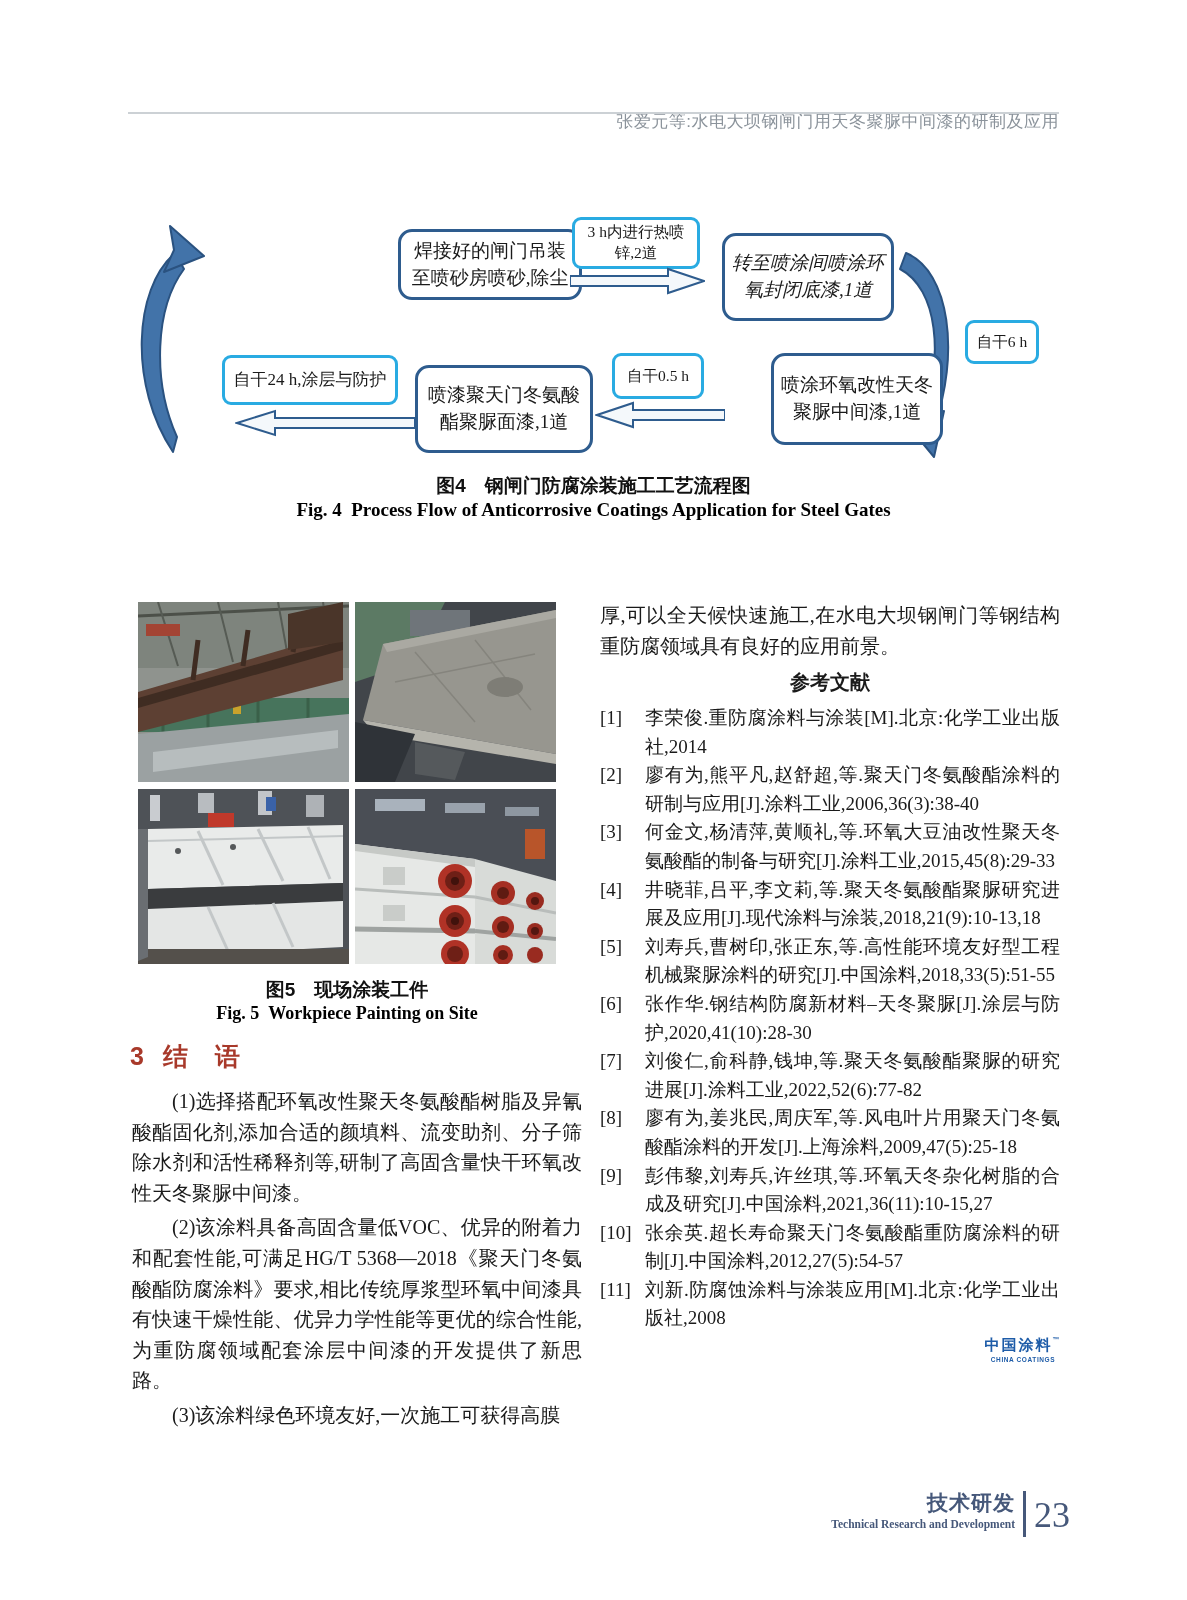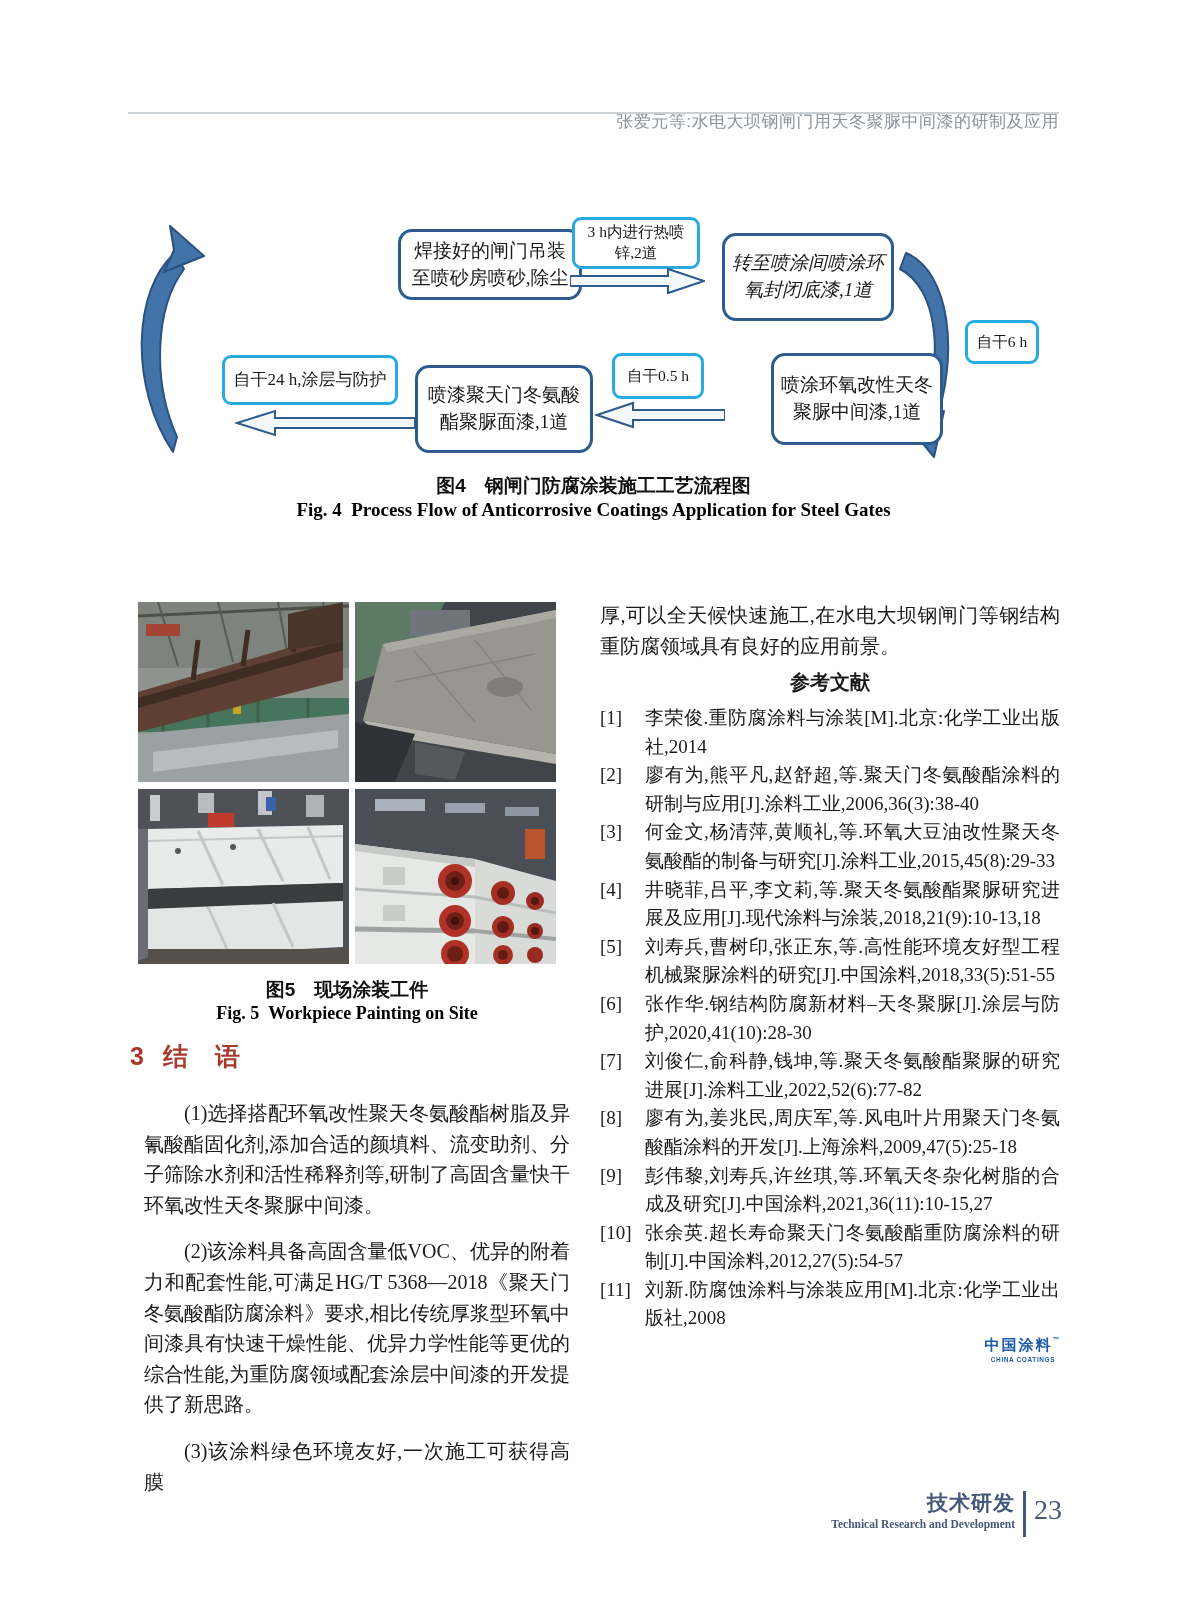--- a/index.html
+++ b/index.html
@@ -32,21 +32,21 @@
   .photo{width:100%;height:100%;overflow:hidden;}
   .photo svg{display:block;width:100%;height:100%;}
 
   
   .section-heading{position:absolute;left:130px;top:1040px;
     font-family:"Liberation Sans","DejaVu Sans",sans-serif;font-weight:bold;
     font-size:25px;color:#a8392a;letter-spacing:1px;}
   .section-heading .num{margin-right:18px;}
   .body-col{position:absolute;left:128px;top:1082px;width:458px;font-size:20px;
     line-height:30.6px;text-align:justify;}
-  .body-col p{margin:16px;text-indent:2em;}
+  .body-col p{margin:4px;text-indent:2em;}
 
   
   .right-col{position:absolute;left:600px;top:600px;width:460px;font-size:20px;line-height:31px;text-align:justify;}
   .right-col .continuation{margin:0;}
   .refs-heading{margin:5px 0 6px 0;text-align:center;font-weight:bold;font-size:20px;
     font-family:"Liberation Sans","DejaVu Sans",sans-serif;}
   .refs{font-size:19px;line-height:28.6px;}
   .ref{position:relative;padding-left:45px;text-align:justify;}
   .ref .num{position:absolute;left:0;top:0;}
 
@@ -56,21 +56,21 @@
   .brand .zh{font-size:15px;font-weight:bold;letter-spacing:2px;white-space:nowrap;}
   .brand .tm{font-size:7px;vertical-align:top;}
   .brand .en{font-size:6.5px;letter-spacing:.6px;margin-top:1px;font-weight:bold;}
 
   
   .footer-zh{position:absolute;left:715px;top:1489px;width:300px;text-align:right;
     font-family:"Liberation Sans","DejaVu Sans",sans-serif;font-weight:bold;font-size:21px;color:#46587a;letter-spacing:1px;}
   .footer-en{position:absolute;left:715px;top:1518px;width:300px;text-align:right;
     font-size:11.5px;color:#46587a;font-weight:bold;}
   .footer-bar{position:absolute;left:1023px;top:1491px;width:3px;height:46px;background:#46587a;}
-  .footer-page{position:absolute;left:1034px;top:1494px;font-size:28px;color:#46587a;}
+  .footer-page{position:absolute;left:1034px;top:1494px;font-size:36px;color:#46587a;}
 </style>
 </head>
 <body>
 
 <div class="page">
 
   <div class="running-title">张爱元等:水电大坝钢闸门用天冬聚脲中间漆的研制及应用</div>
   <div class="header-rule"></div>
 
   <div class="flowchart">

